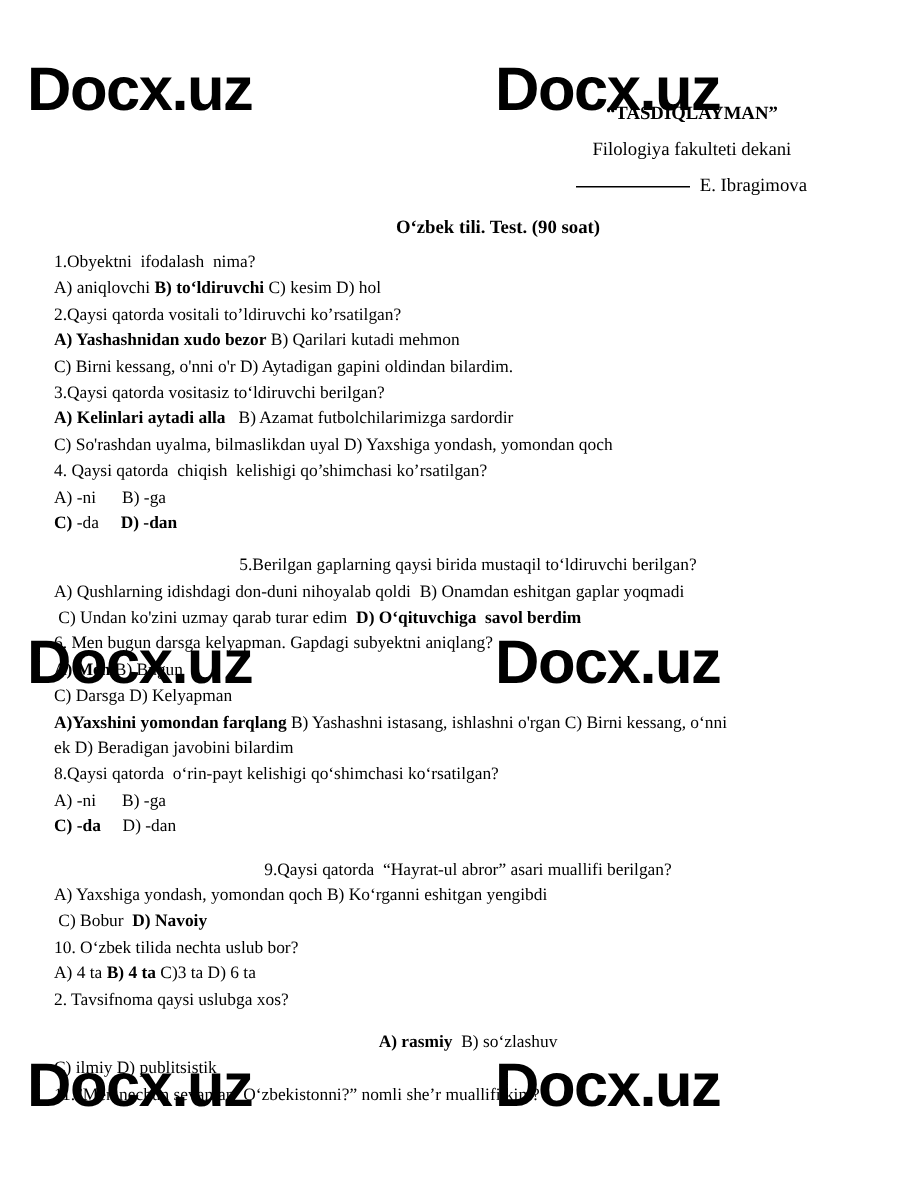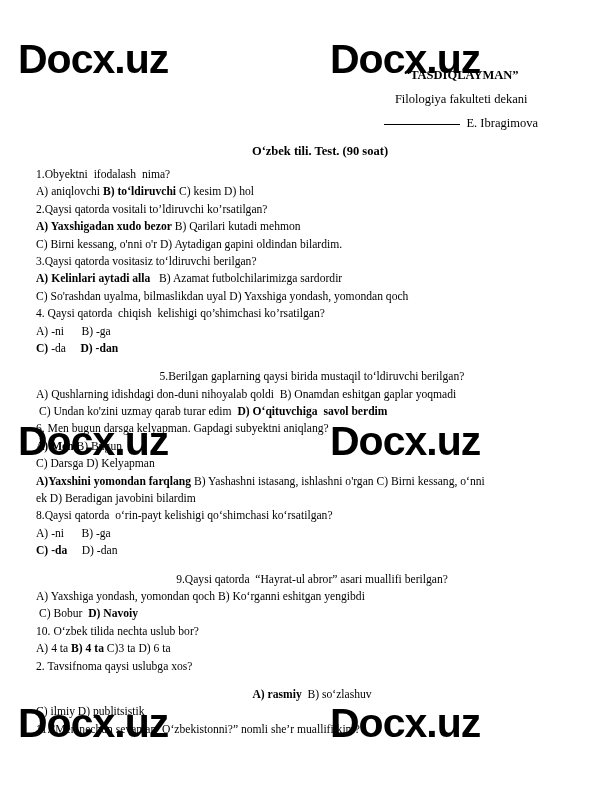--- a/index.html
+++ b/index.html
@@ -55,21 +55,21 @@
   .header .sig-line {
     display: inline-block;
     border-bottom: 1px solid #000;
     width: 76px;
     margin-right: 6px;
     vertical-align: 2px;
   }
   .title {
     position: absolute;
     top: 144px;
-    left: 4px;
+    left: 16px;
     width: 596px;
     text-align: center;
     font-weight: bold;
     font-size: 12.5px;
     padding-left: 36px;
     box-sizing: border-box;
   }
   .body-text {
     position: absolute;
     top: 166px;
@@ -108,21 +108,21 @@
       <span class="sig-line"></span><span>E. Ibragimova</span>
     </div>
   </div>
 
   <div class="title">O‘zbek  tili. Test. (90 soat)</div>
 
   <div class="body-text" id="body-text">
       <p>1.Obyektni  ifodalash  nima?</p>
       <p>A) aniqlovchi <b>B) to‘ldiruvchi</b> C) kesim D) hol</p>
       <p>2.Qaysi qatorda vositali to’ldiruvchi ko’rsatilgan?</p>
-      <p><b>A) Yaxshiga​dan xudo bezor</b> B) Qarilari kutadi mehmon</p>
+      <p><b>A) Yashashni​dan xudo bezor</b> B) Qarilari kutadi mehmon</p>
       <p>C) Birni kessang, o'nni o'r D) Aytadigan gapini oldindan bilardim.</p>
       <p>3.Qaysi qatorda vositasiz to‘ldiruvchi berilgan?</p>
       <p><b>A) Kelinlari aytadi alla</b>   B) Azamat futbolchilarimizga sardordir</p>
       <p>C) So'rashdan uyalma, bilmaslikdan uyal D) Yaxshiga yondash, yomondan qoch</p>
       <p>4. Qaysi qatorda  chiqish  kelishigi qo’shimchasi ko’rsatilgan?</p>
       <p>A) -ni      B) -ga</p>
       <p><b>C)</b> -da     <b>D) -dan</b></p>
       <p class="gap">5.Berilgan gaplarning qaysi birida mustaqil to‘ldiruvchi berilgan?</p>
       <p>A) Qushlarning idishdagi don-duni nihoyalab qoldi  B) Onamdan eshitgan gaplar yoqmadi</p>
       <p> C) Undan ko'zini uzmay qarab turar edim  <b>D) O‘qituvchiga  savol berdim</b></p>

